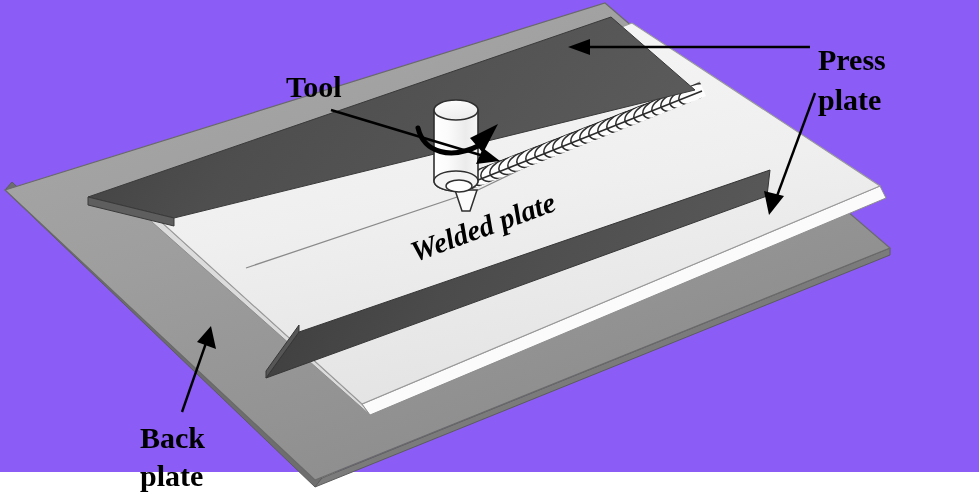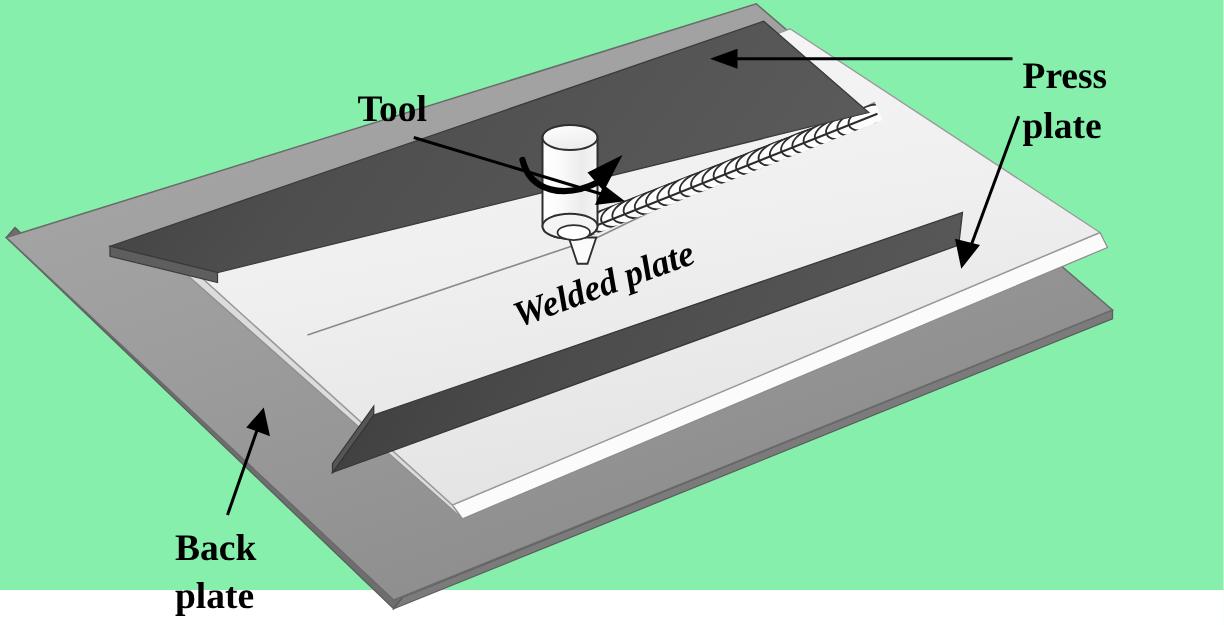--- a/index.html
+++ b/index.html
@@ -10,21 +10,21 @@
   body {
     width: 979px;
     height: 500px;
     overflow: hidden;
     font-family: "Liberation Serif", "DejaVu Serif", serif;
   }
   #figure {
     position: relative;
     width: 979px;
     height: 472px;
-    background: #86efac;
+    background: #8b5cf6;
   }
   svg.diagram {
     position: absolute;
     left: 0;
     top: 0;
     width: 979px;
     height: 500px;
     display: block;
   }
   text.label {

